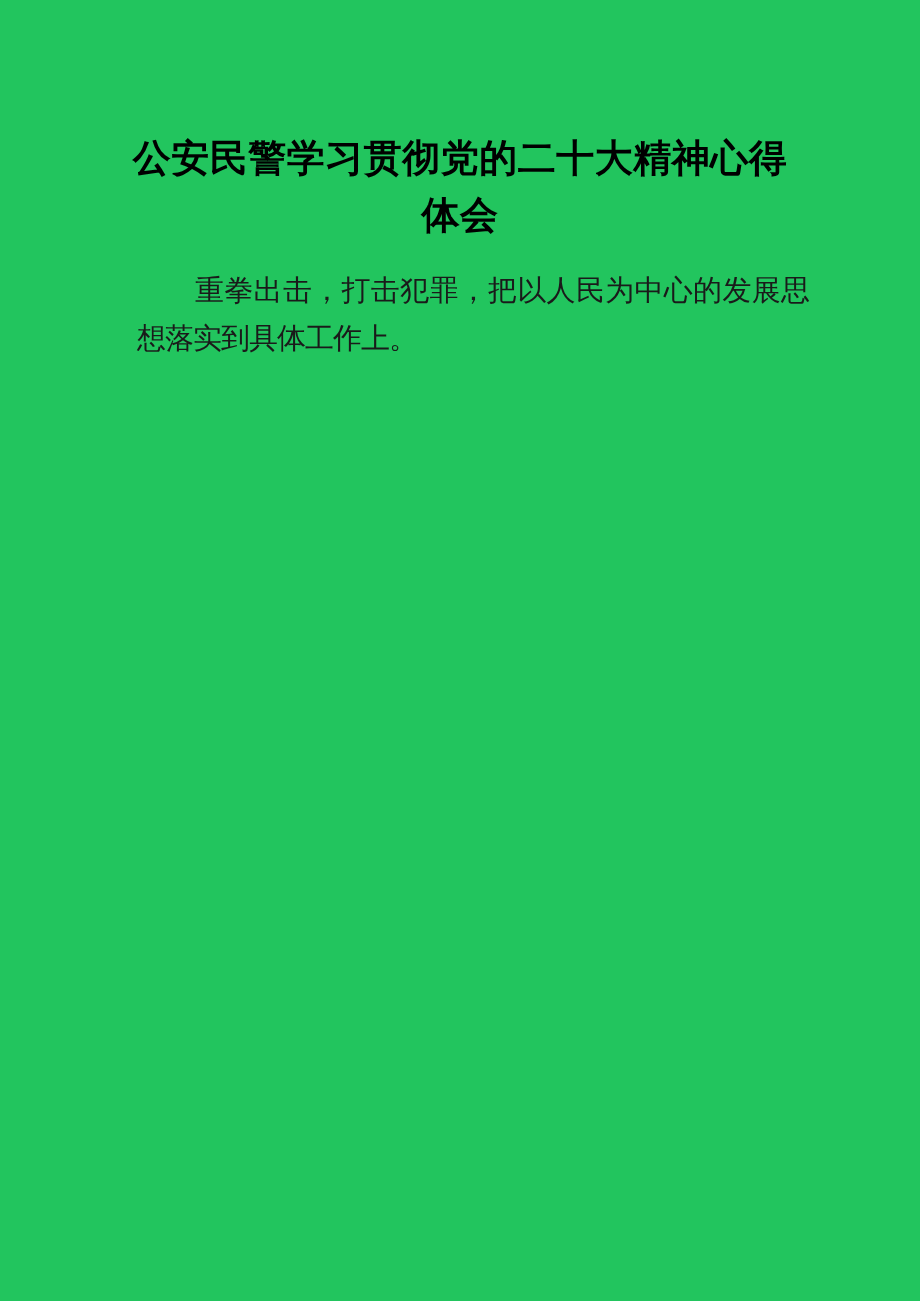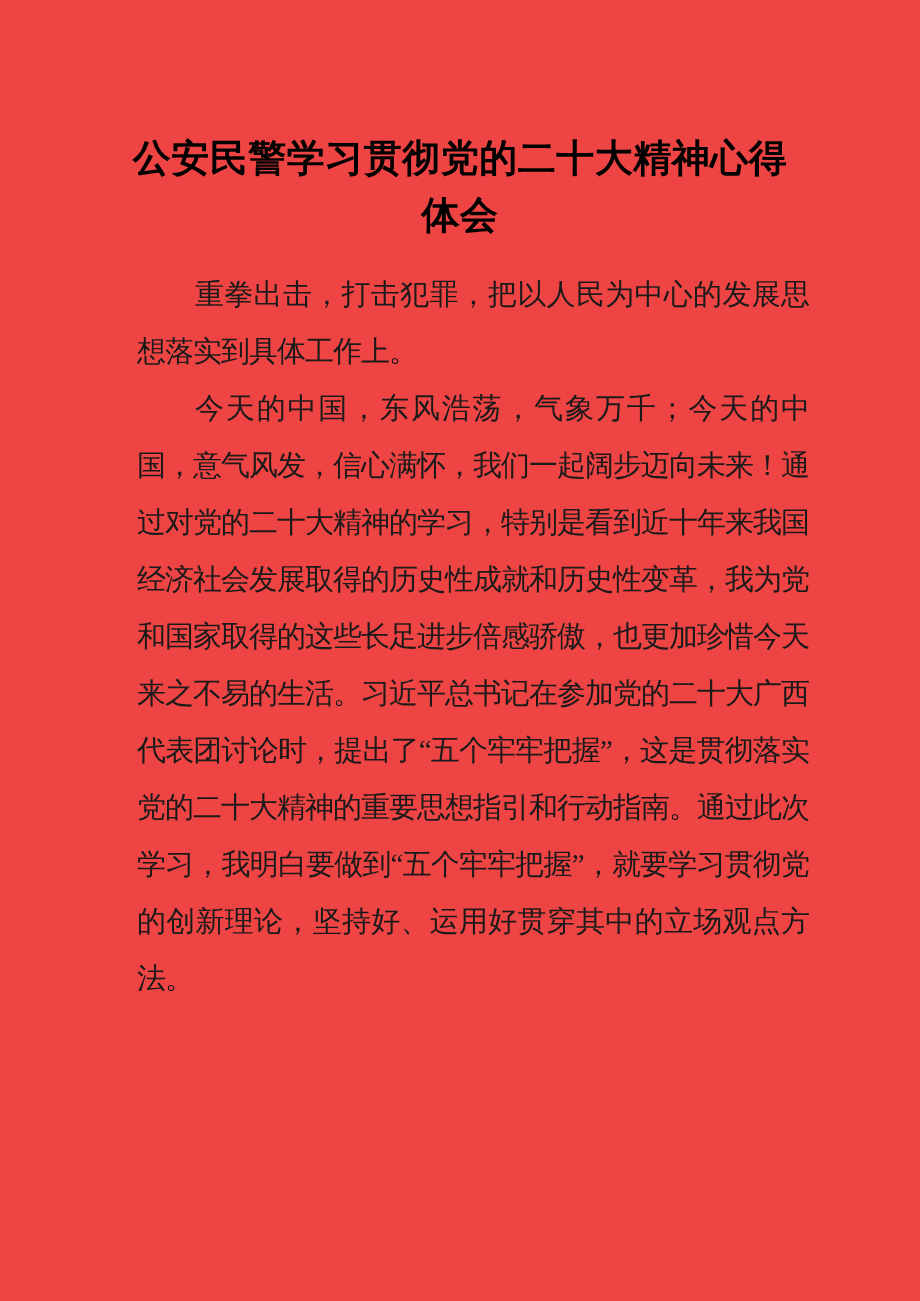--- a/index.html
+++ b/index.html
@@ -4,21 +4,21 @@
 <style>
   html, body {
     margin: 0;
     padding: 0;
     background: #ffffff;
   }
   .page {
     position: relative;
     width: 920px;
     height: 1301px;
-    background: #ef4444;
+    background: #22c55e;
     overflow: hidden;
     color: #1a1a1a;
   }
   .doc-title {
     margin: 0 auto;
     padding-top: 130px;
     width: 680px;
     font-family: "Liberation Sans", sans-serif;
     font-weight: bold;
     font-size: 38px;
@@ -26,34 +26,33 @@
     text-align: center;
     color: #000000;
     letter-spacing: 0.5px;
   }
   .doc-body {
     width: 672px;
     margin-left: 137px;
     margin-top: 22px;
     font-family: "Liberation Serif", serif;
     font-size: 29px;
-    line-height: 57px;
+    line-height: 48px;
     letter-spacing: -1px;
     text-align: justify;
     color: #1a1a1a;
   }
   .doc-body p {
     margin: 0;
     padding: 0;
     text-indent: 2em;
   }
 </style>
 </head>
 <body>
 
 <div class="page">
   <h1 class="doc-title">公安民警学习贯彻党的二十大精神心得体会</h1>
 
   <div class="doc-body">
     <p>重拳出击，打击犯罪，把以人民为中心的发展思想落实到具体工作上。</p>
-    <p>今天的中国，东风浩荡，气象万千；今天的中国，意气风发，信心满怀，我们一起阔步迈向未来！通过对党的二十大精神的学习，特别是看到近十年来我国经济社会发展取得的历史性成就和历史性变革，我为党和国家取得的这些长足进步倍感骄傲，也更加珍惜今天来之不易的生活。习近平总书记在参加党的二十大广西代表团讨论时，提出了“五个牢牢把握”，这是贯彻落实党的二十大精神的重要思想指引和行动指南。通过此次学习，我明白要做到“五个牢牢把握”，就要学习贯彻党的创新理论，坚持好、运用好贯穿其中的立场观点方法。</p>
   </div>
 </div>
 
 </body></html>

